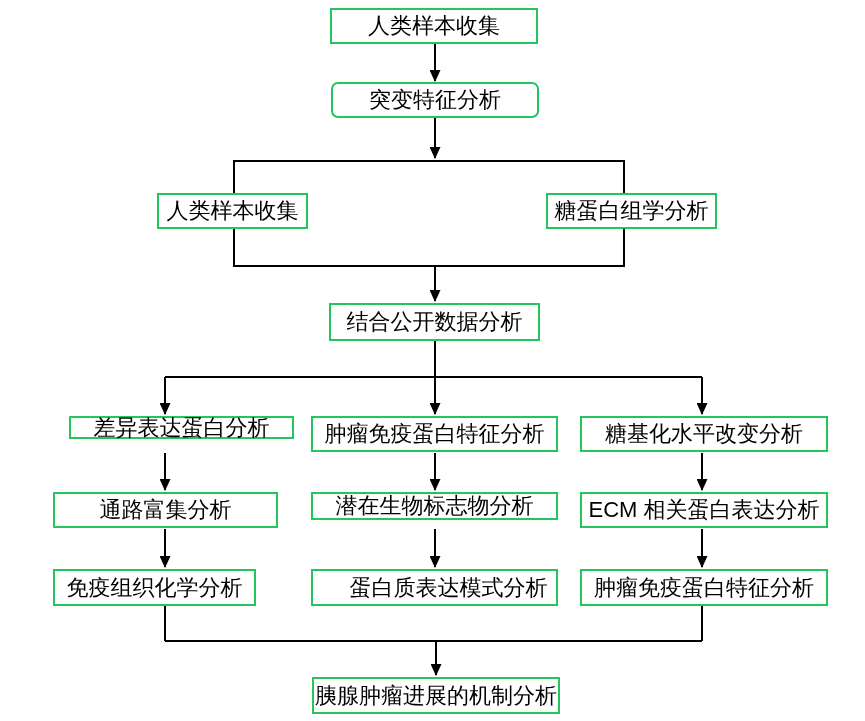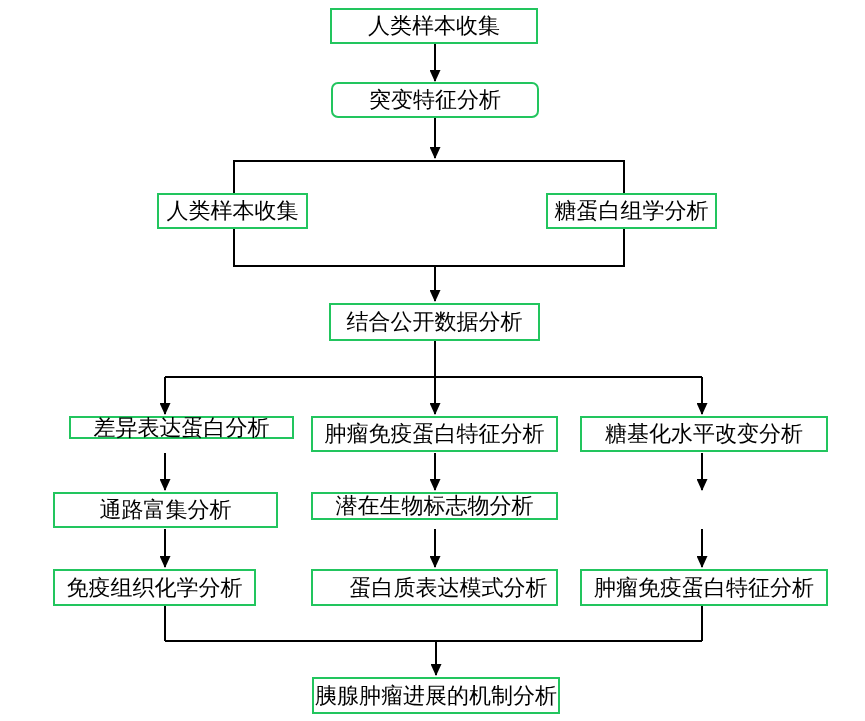--- a/index.html
+++ b/index.html
@@ -88,20 +88,21 @@
   <div class="node" style="left:69px;  top:416px; width:225px; height:23px;">差异表达蛋白分析</div>
 
   <div class="node" style="left:311px; top:416px; width:247px; height:36px;">肿瘤免疫蛋白特征分析</div>
 
   <div class="node" style="left:580px; top:416px; width:248px; height:36px;">糖基化水平改变分析</div>
 
   <div class="node" style="left:53px;  top:492px; width:225px; height:36px;">通路富集分析</div>
 
   <div class="node" style="left:311px; top:492px; width:247px; height:28px;">潜在生物标志物分析</div>
 
+  <div class="node" style="left:580px; top:492px; width:248px; height:36px;">ECM 相关蛋白表达分析</div>
 
   <div class="node" style="left:53px;  top:569px; width:203px; height:37px;">免疫组织化学分析</div>
 
   <div class="node" style="left:311px; top:569px; width:247px; height:37px;padding-left:28px;">蛋白质表达模式分析</div>
 
   <div class="node" style="left:580px; top:569px; width:248px; height:37px;text-align:right;">肿瘤免疫蛋白特征分析</div>
 
   <div class="node" style="left:312px; top:677px; width:248px; height:37px;">胰腺肿瘤进展的机制分析</div>
 
 </div>

